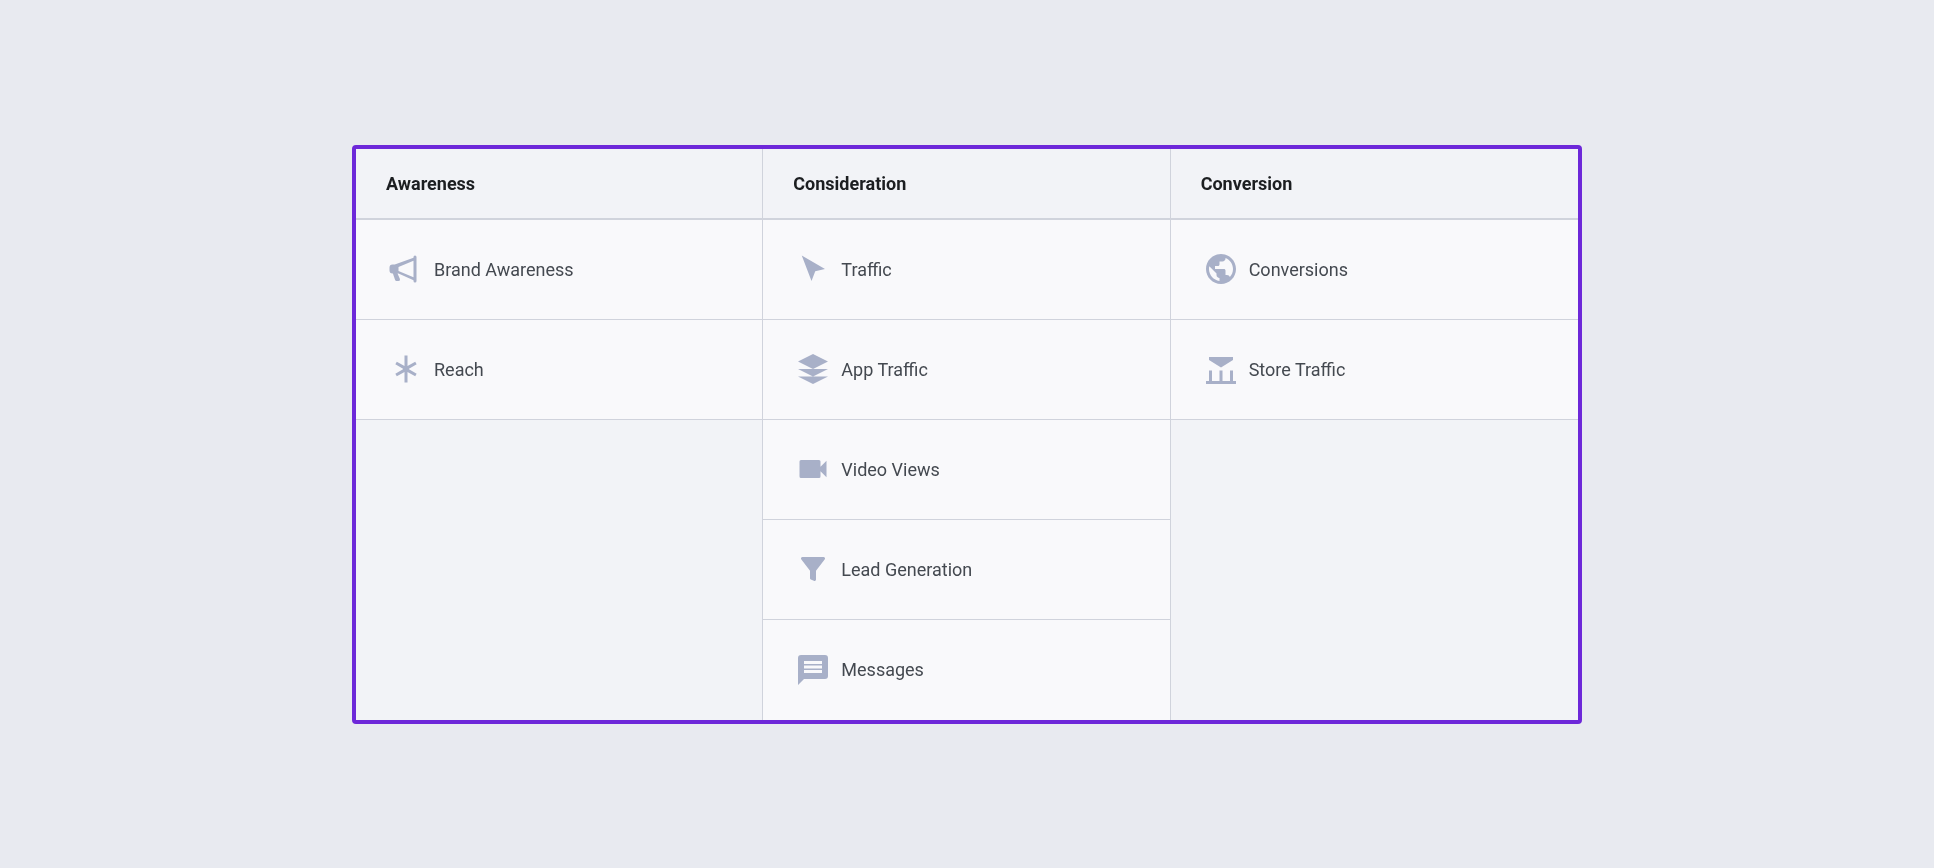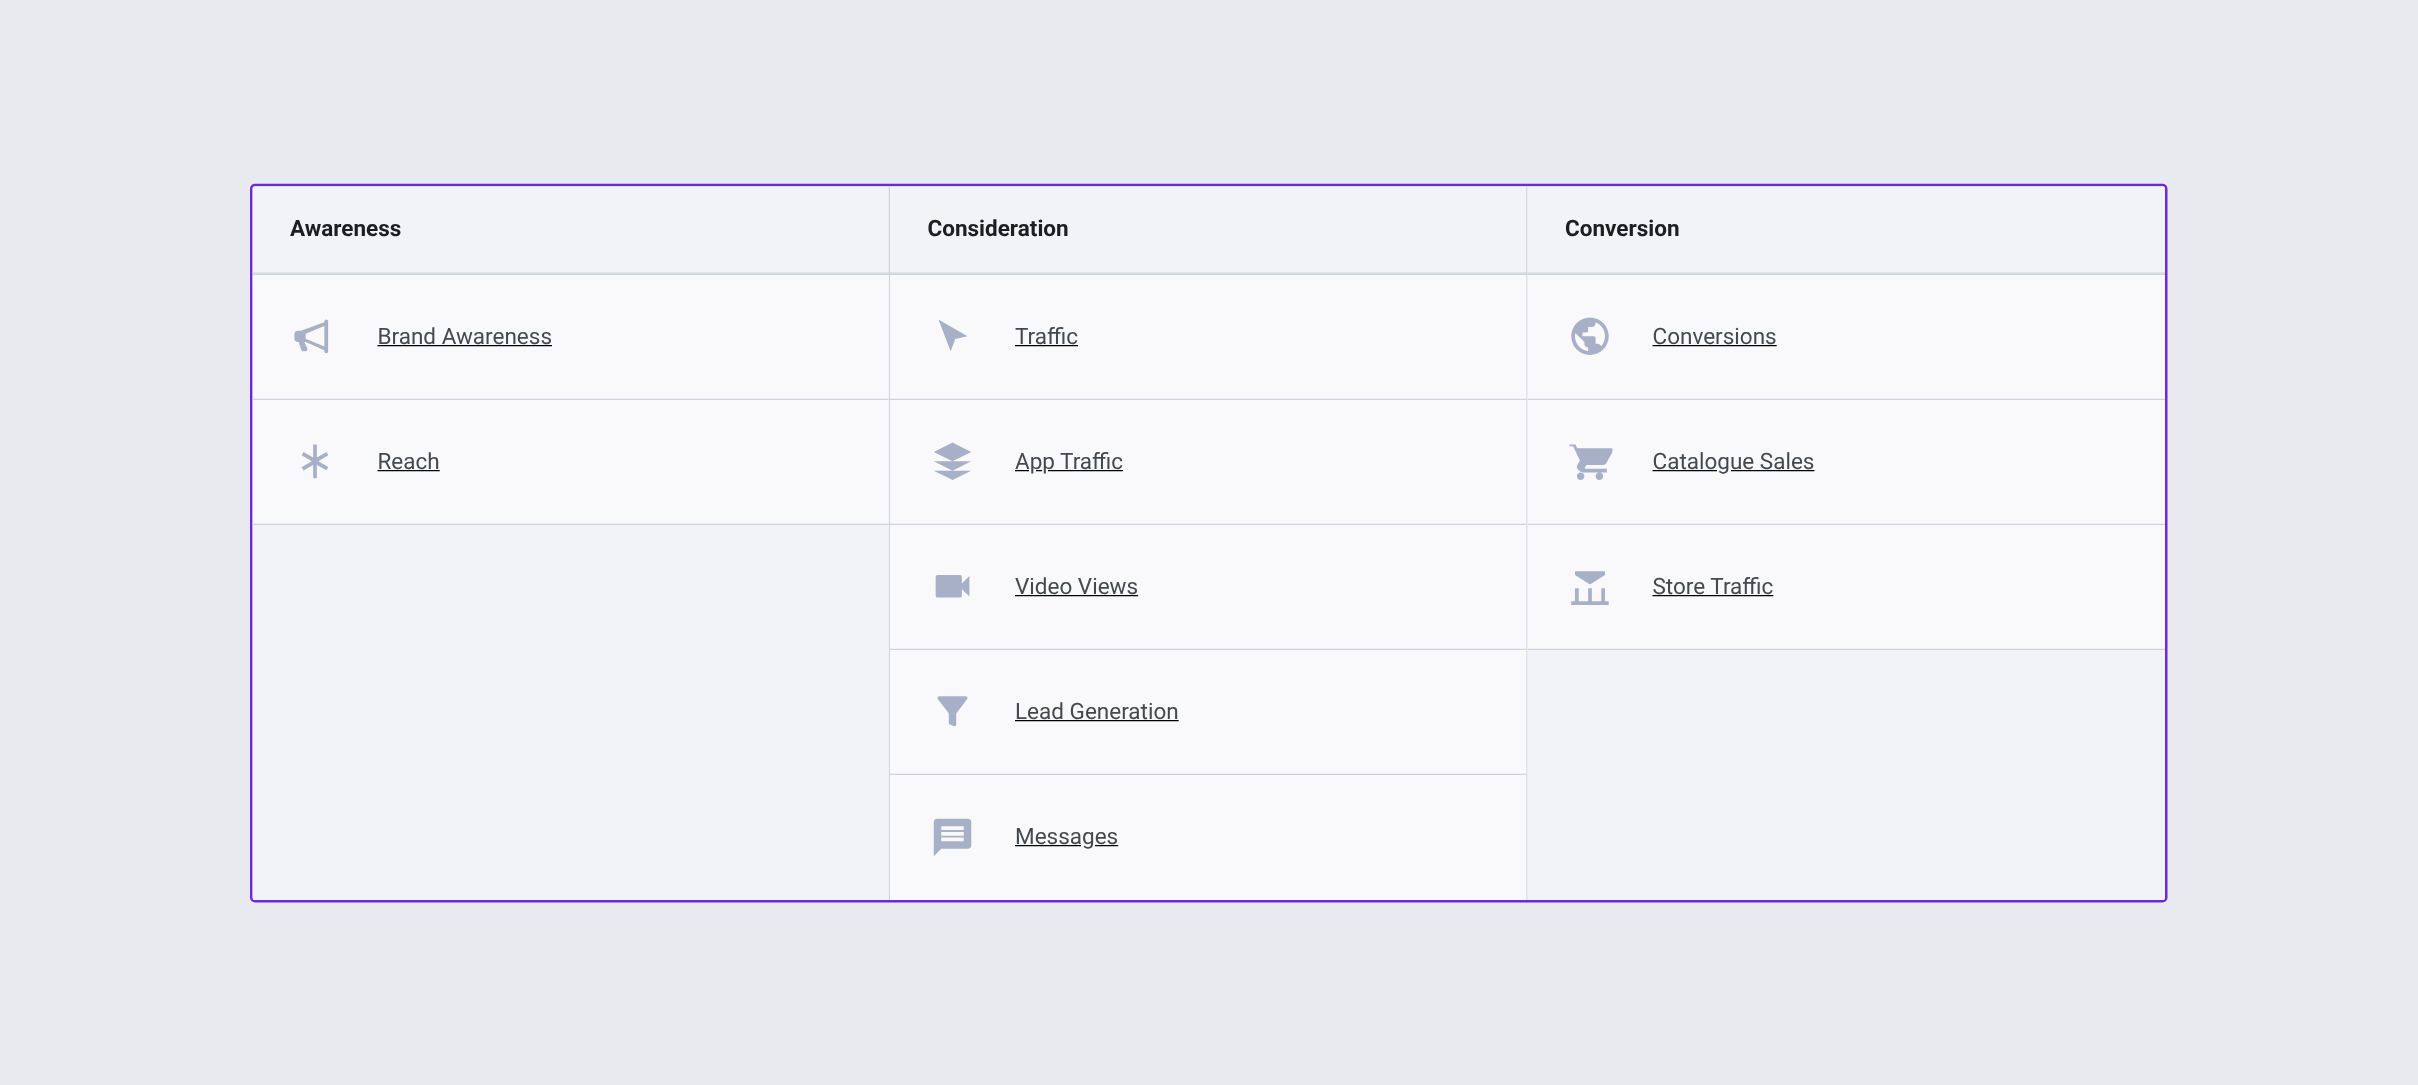--- a/index.html
+++ b/index.html
@@ -13,49 +13,48 @@
       font-family: -apple-system, BlinkMacSystemFont, 'Segoe UI', Roboto, Arial, sans-serif;
       display: flex;
       justify-content: center;
       align-items: center;
       min-height: 100vh;
       padding: 20px;
     }
 
     .table-container {
       background: #f2f3f7;
-      border: 2px solid #6d28d9;
+      border: 4px solid #6d28d9;
       border-radius: 4px;
-      width: 1534px;
+      width: 1230px;
       overflow: hidden;
     }
 
     .col-header {
       padding: 24px 30px;
       border-bottom: 1px solid #d0d3dc;
       font-size: 18px;
       font-weight: 700;
       color: #1c1e21;
       background: #f2f3f7;
     }
 
     .col-header:not(:last-child) {
       border-right: 1px solid #d0d3dc;
     }
 
     .cell {
       padding: 19px 30px;
       display: flex;
       align-items: center;
-      gap: 30px;
+      gap: 8px;
       border-bottom: 1px solid #d0d3dc;
       min-height: 100px;
       background: #f9f9fb;
       cursor: pointer;
-      text-decoration: underline;
     }
 
     .cell:last-child {
       border-bottom: none;
     }
 
     .cell-icon {
       width: 40px;
       height: 40px;
       flex-shrink: 0;
@@ -193,28 +192,20 @@
 
       <div class="cell">
         <div class="cell-icon">
           <svg viewBox="0 0 24 24" xmlns="http://www.w3.org/2000/svg">
             <path d="M12 2C6.48 2 2 6.48 2 12s4.48 10 10 10 10-4.48 10-10S17.52 2 12 2zm-1 17.93c-3.95-.49-7-3.85-7-7.93 0-.62.08-1.21.21-1.79L9 15v1c0 1.1.9 2 2 2v1.93zm6.9-2.54c-.26-.81-1-1.39-1.9-1.39h-1v-3c0-.55-.45-1-1-1H8v-2h2c.55 0 1-.45 1-1V7h2c1.1 0 2-.9 2-2v-.41c2.93 1.19 5 4.06 5 7.41 0 2.08-.8 3.97-2.1 5.39z"></path>
           </svg>
         </div>
         <span class="cell-label">Conversions</span>
       </div>
 
-      <div class="cell">
-        <div class="cell-icon">
-          <svg viewBox="0 0 24 24" xmlns="http://www.w3.org/2000/svg">
-            <path d="M7 18c-1.1 0-1.99.9-1.99 2S5.9 22 7 22s2-.9 2-2-.9-2-2-2zM1 2v2h2l3.6 7.59-1.35 2.45c-.16.28-.25.61-.25.96C5 16.1 6.9 18 9 18h12v-2H9.42c-.14 0-.25-.11-.25-.25l.03-.12.9-1.63H19c.75 0 1.41-.41 1.75-1.03l3.58-6.49A1 1 0 0 0 23.46 5H5.21l-.94-2H1zm16 16c-1.1 0-1.99.9-1.99 2s.89 2 1.99 2 2-.9 2-2-.9-2-2-2z"></path>
-          </svg>
-        </div>
-        <span class="cell-label">Catalogue Sales</span>
-      </div>
 
       <div class="cell">
         <div class="cell-icon">
           <svg viewBox="0 0 24 24" xmlns="http://www.w3.org/2000/svg">
             <path d="M20 4H4v2l8 5 8-5V4zM4 13h2v7H4v-7zm14 0h2v7h-2v-7zm-7 0h2v7h-2v-7zM2 20h20v2H2v-2z"></path>
           </svg>
         </div>
         <span class="cell-label">Store Traffic</span>
       </div>
 

